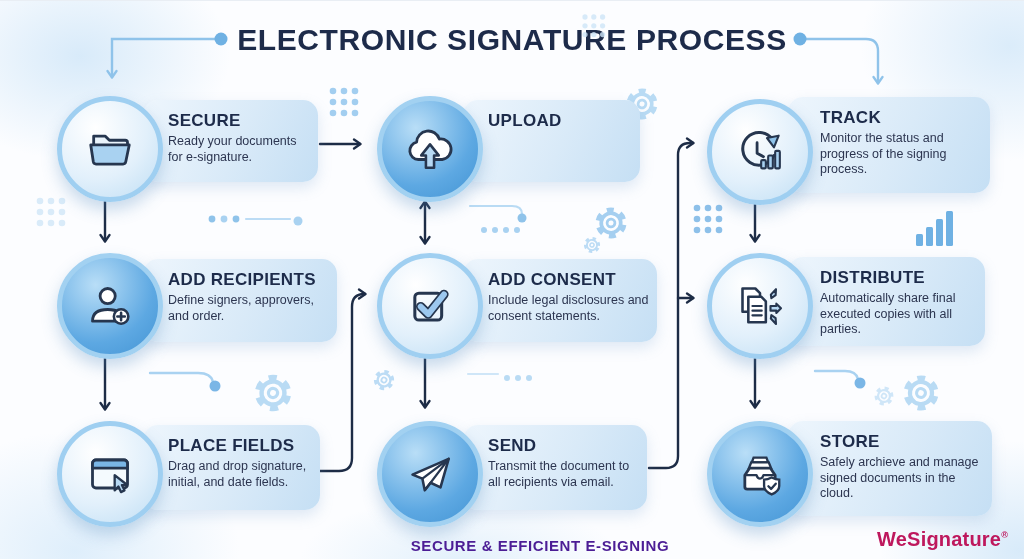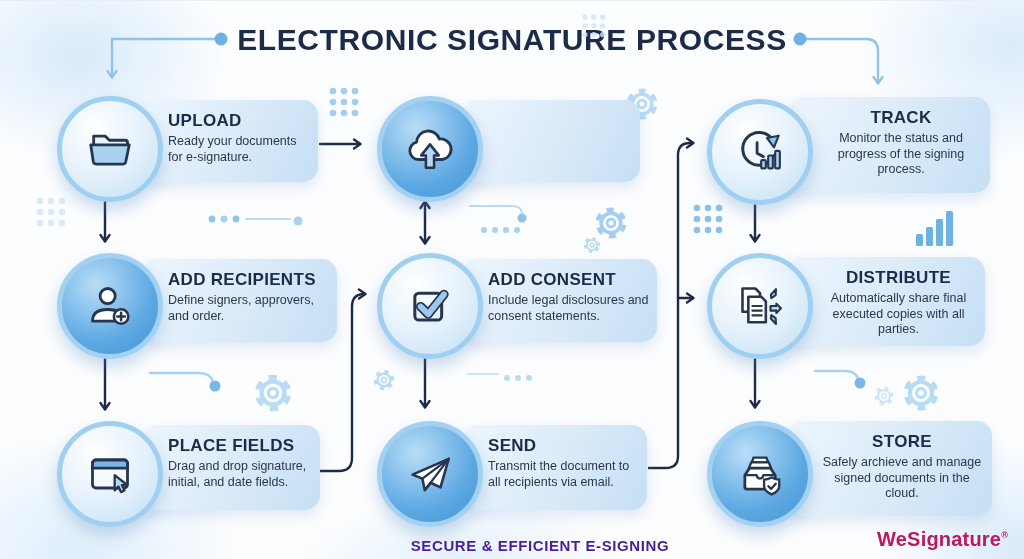--- a/index.html
+++ b/index.html
@@ -20,21 +20,21 @@
     font-size:30px;font-weight:800;letter-spacing:.6px;color:#1d2b4a;
   }
 
   .step{position:absolute;}
   .card{
     position:absolute;left:0;top:0;width:100%;height:100%;box-sizing:border-box;
     background:linear-gradient(115deg,#eef6fd 0%,#d9eaf8 55%,#c5dff4 100%);
     border-radius:15px;box-shadow:0 6px 14px rgba(120,160,205,.22);
     padding:11px 8px 8px 25px;
   }
-  .step.right-col .card{padding-left:32px;text-align:center;}
+  .step.right-col .card{padding-left:32px;}
   .step-title{font-size:17px;font-weight:800;color:#1d2b4a;letter-spacing:.3px;margin-bottom:3px;}
   .step-desc{font-size:12.5px;line-height:15.5px;color:#2c3550;}
   .circle{
     position:absolute;width:96px;height:96px;border-radius:50%;
     display:flex;align-items:center;justify-content:center;
     box-shadow:0 8px 16px rgba(80,135,190,.30);
   }
   .tone-light .circle{
     background:radial-gradient(circle at 35% 28%,#ffffff,#e2f0fb 55%,#bfdef4);
     border:5px solid #9fcff1;
@@ -165,33 +165,34 @@
     <g fill="#6fb1e3">
       <rect x="916" y="233" width="7" height="12" rx="1.5"></rect>
       <rect x="926" y="226" width="7" height="19" rx="1.5"></rect>
       <rect x="936" y="218" width="7" height="27" rx="1.5"></rect>
       <rect x="946" y="210" width="7" height="35" rx="1.5"></rect>
     </g>
   </svg>
 
   <div class="step tone-light" style="left:143px;top:99px;width:175px;height:82px;">
     <div class="card">
-      <div class="step-title">UPLOAD</div>
+      <div class="step-title">SECURE</div>
       <div class="step-desc">Ready your documents for e-signature.</div>
     </div>
     <div class="circle" style="left:-86px;top:-4px;">
       <svg viewBox="0 0 48 48">
         <path d="M10 13 h10 l3.5 3.5 H37 a2 2 0 0 1 2 2 V21 H10 z" fill="#eaf4fc" stroke="#26364f" stroke-width="2.4" stroke-linejoin="round"></path>
         <path d="M7.5 20.5 h33 l-3 14.5 a2.4 2.4 0 0 1 -2.3 1.9 H12 a2.4 2.4 0 0 1 -2.3 -1.9 z" fill="#a9d2f1" stroke="#26364f" stroke-width="2.4" stroke-linejoin="round"></path>
       </svg>
     </div>
   </div>
 
   <div class="step tone-deep" style="left:463px;top:99px;width:177px;height:82px;">
     <div class="card">
+      <div class="step-title">UPLOAD</div>
     </div>
     <div class="circle" style="left:-86px;top:-4px;">
       <svg viewBox="0 0 48 48">
         <path d="M14 33 a7.5 7.5 0 0 1 -1.5 -14.8 A10 10 0 0 1 32 15.5 A7 7 0 0 1 34.5 33 z" fill="#ffffff" stroke="#26364f" stroke-width="2.4" stroke-linejoin="round"></path>
         <polygon points="24,20 31.5,29.5 27.5,29.5 27.5,40 20.5,40 20.5,29.5 16.5,29.5" fill="#b7d9f4" stroke="#26364f" stroke-width="2.2" stroke-linejoin="round"></polygon>
       </svg>
     </div>
   </div>
 
   <div class="step tone-light right-col" style="left:788px;top:96px;width:202px;height:96px;">

